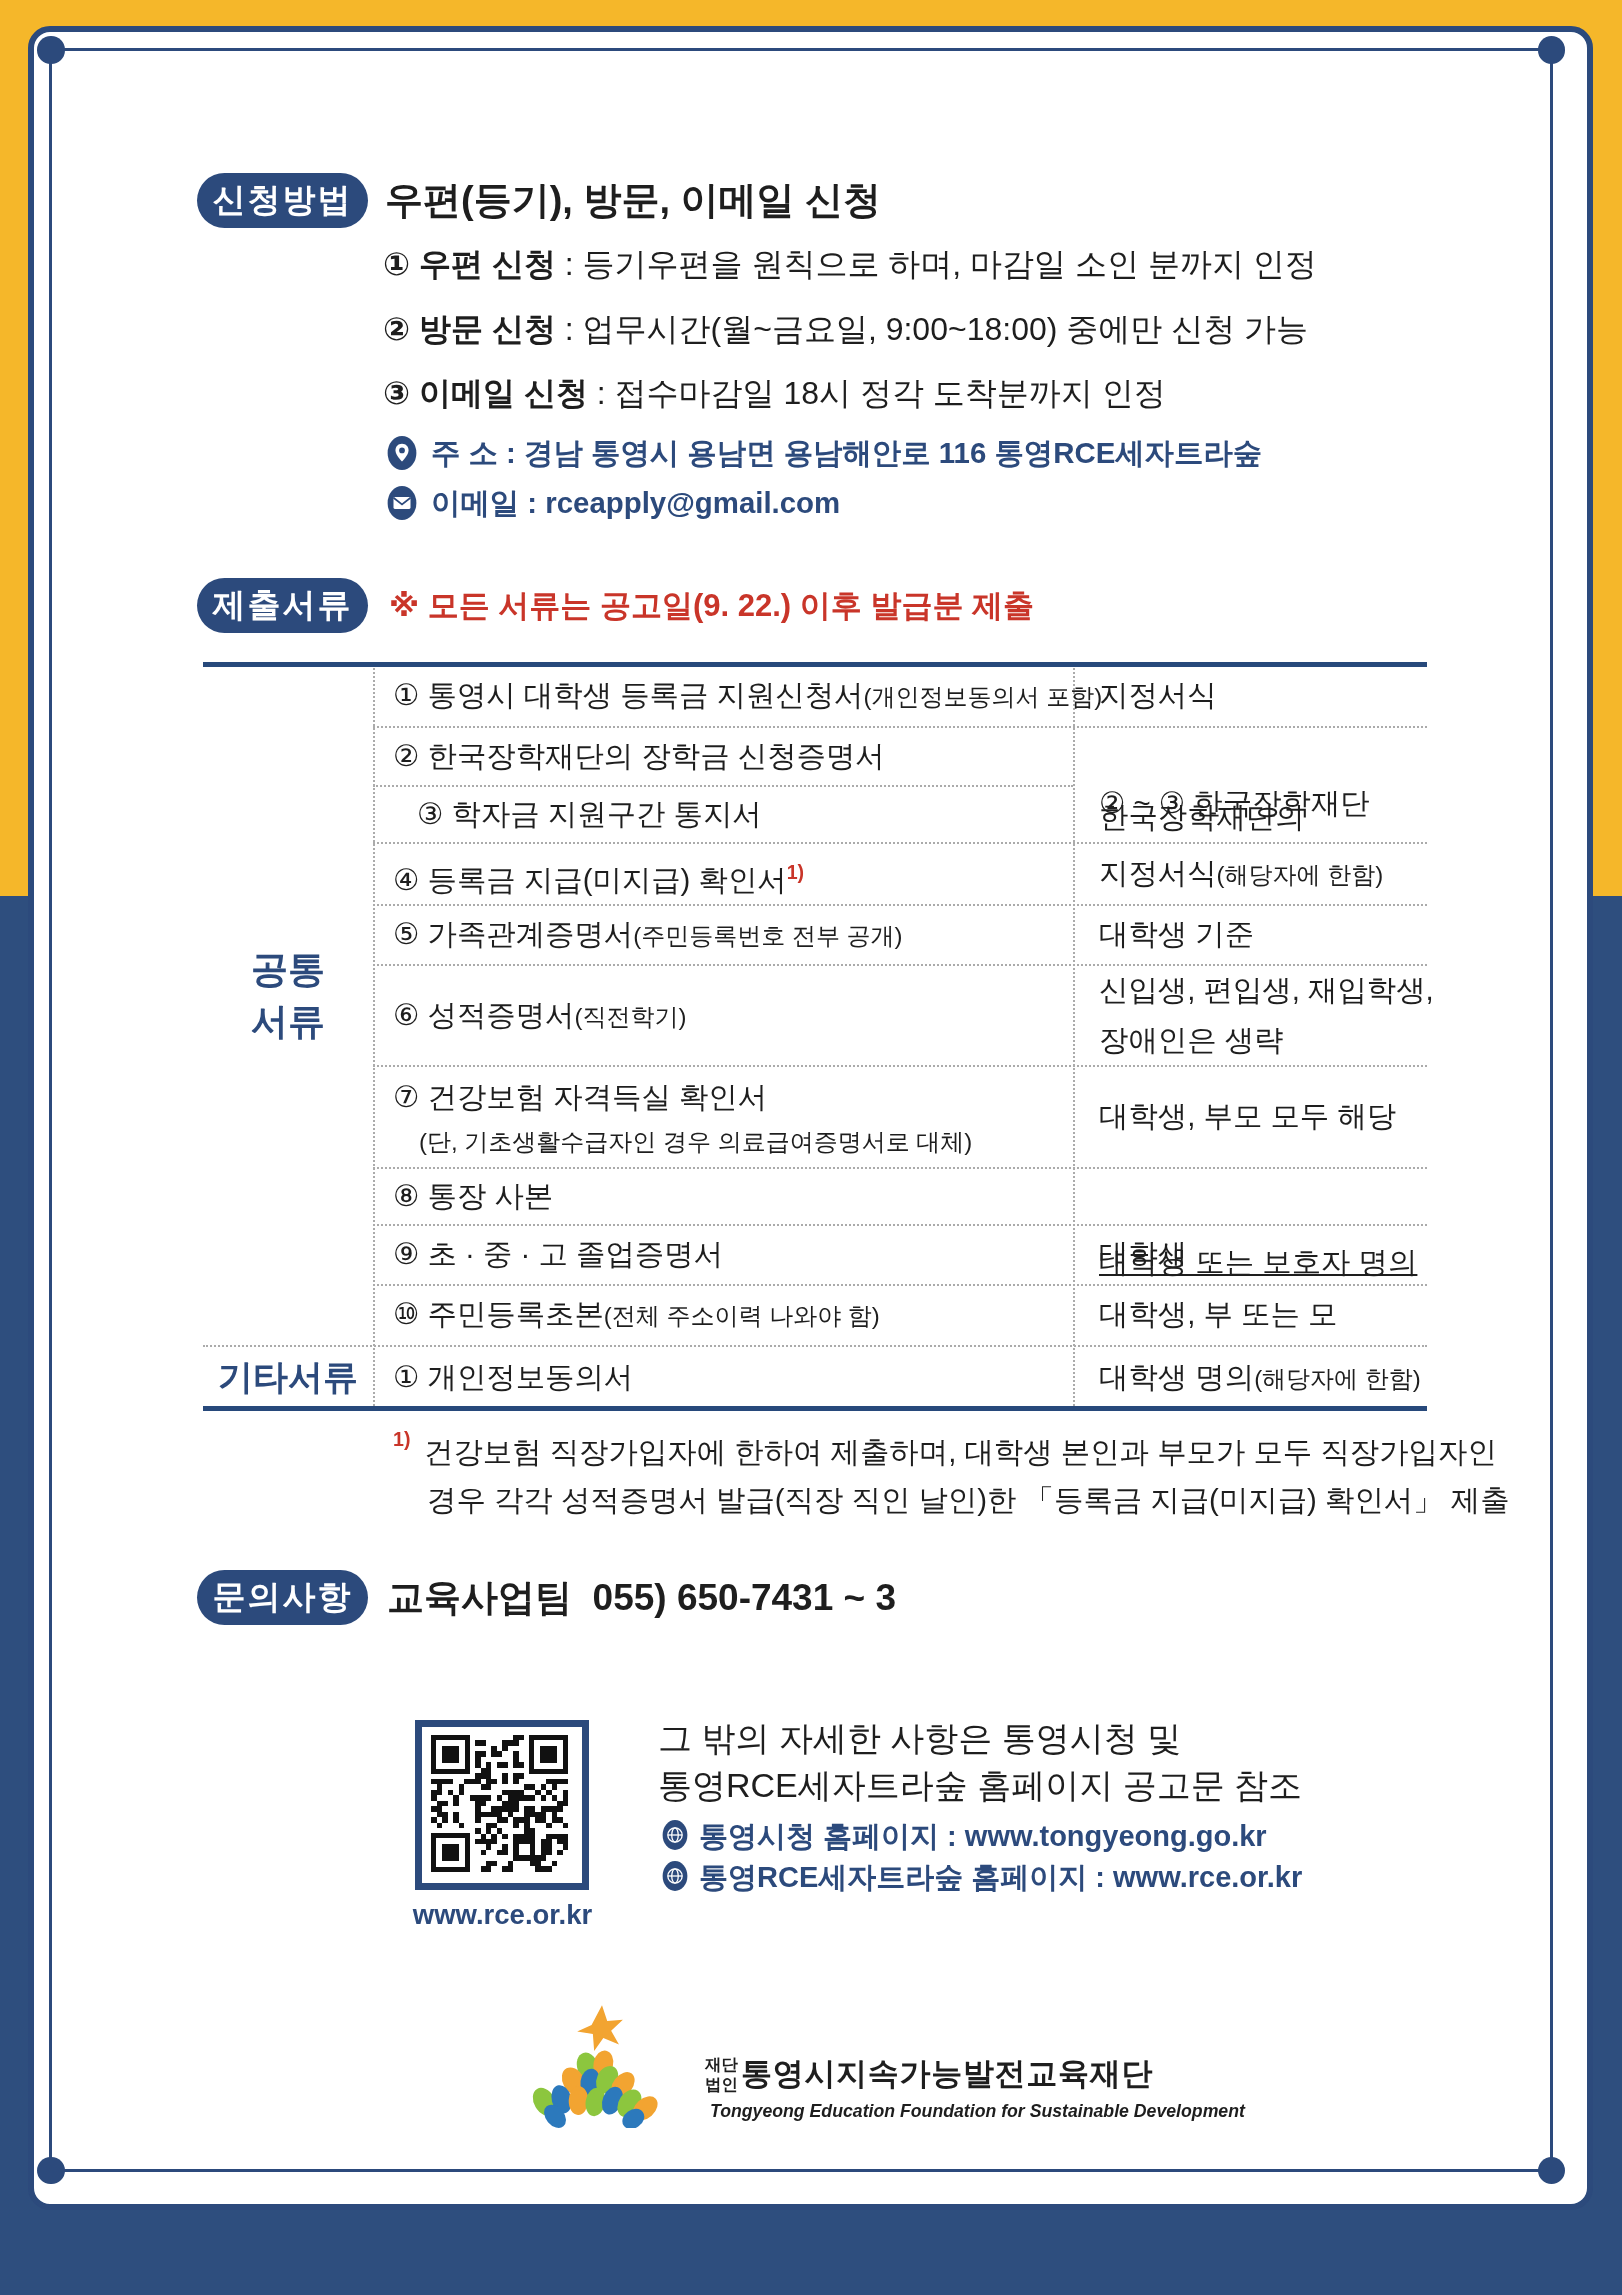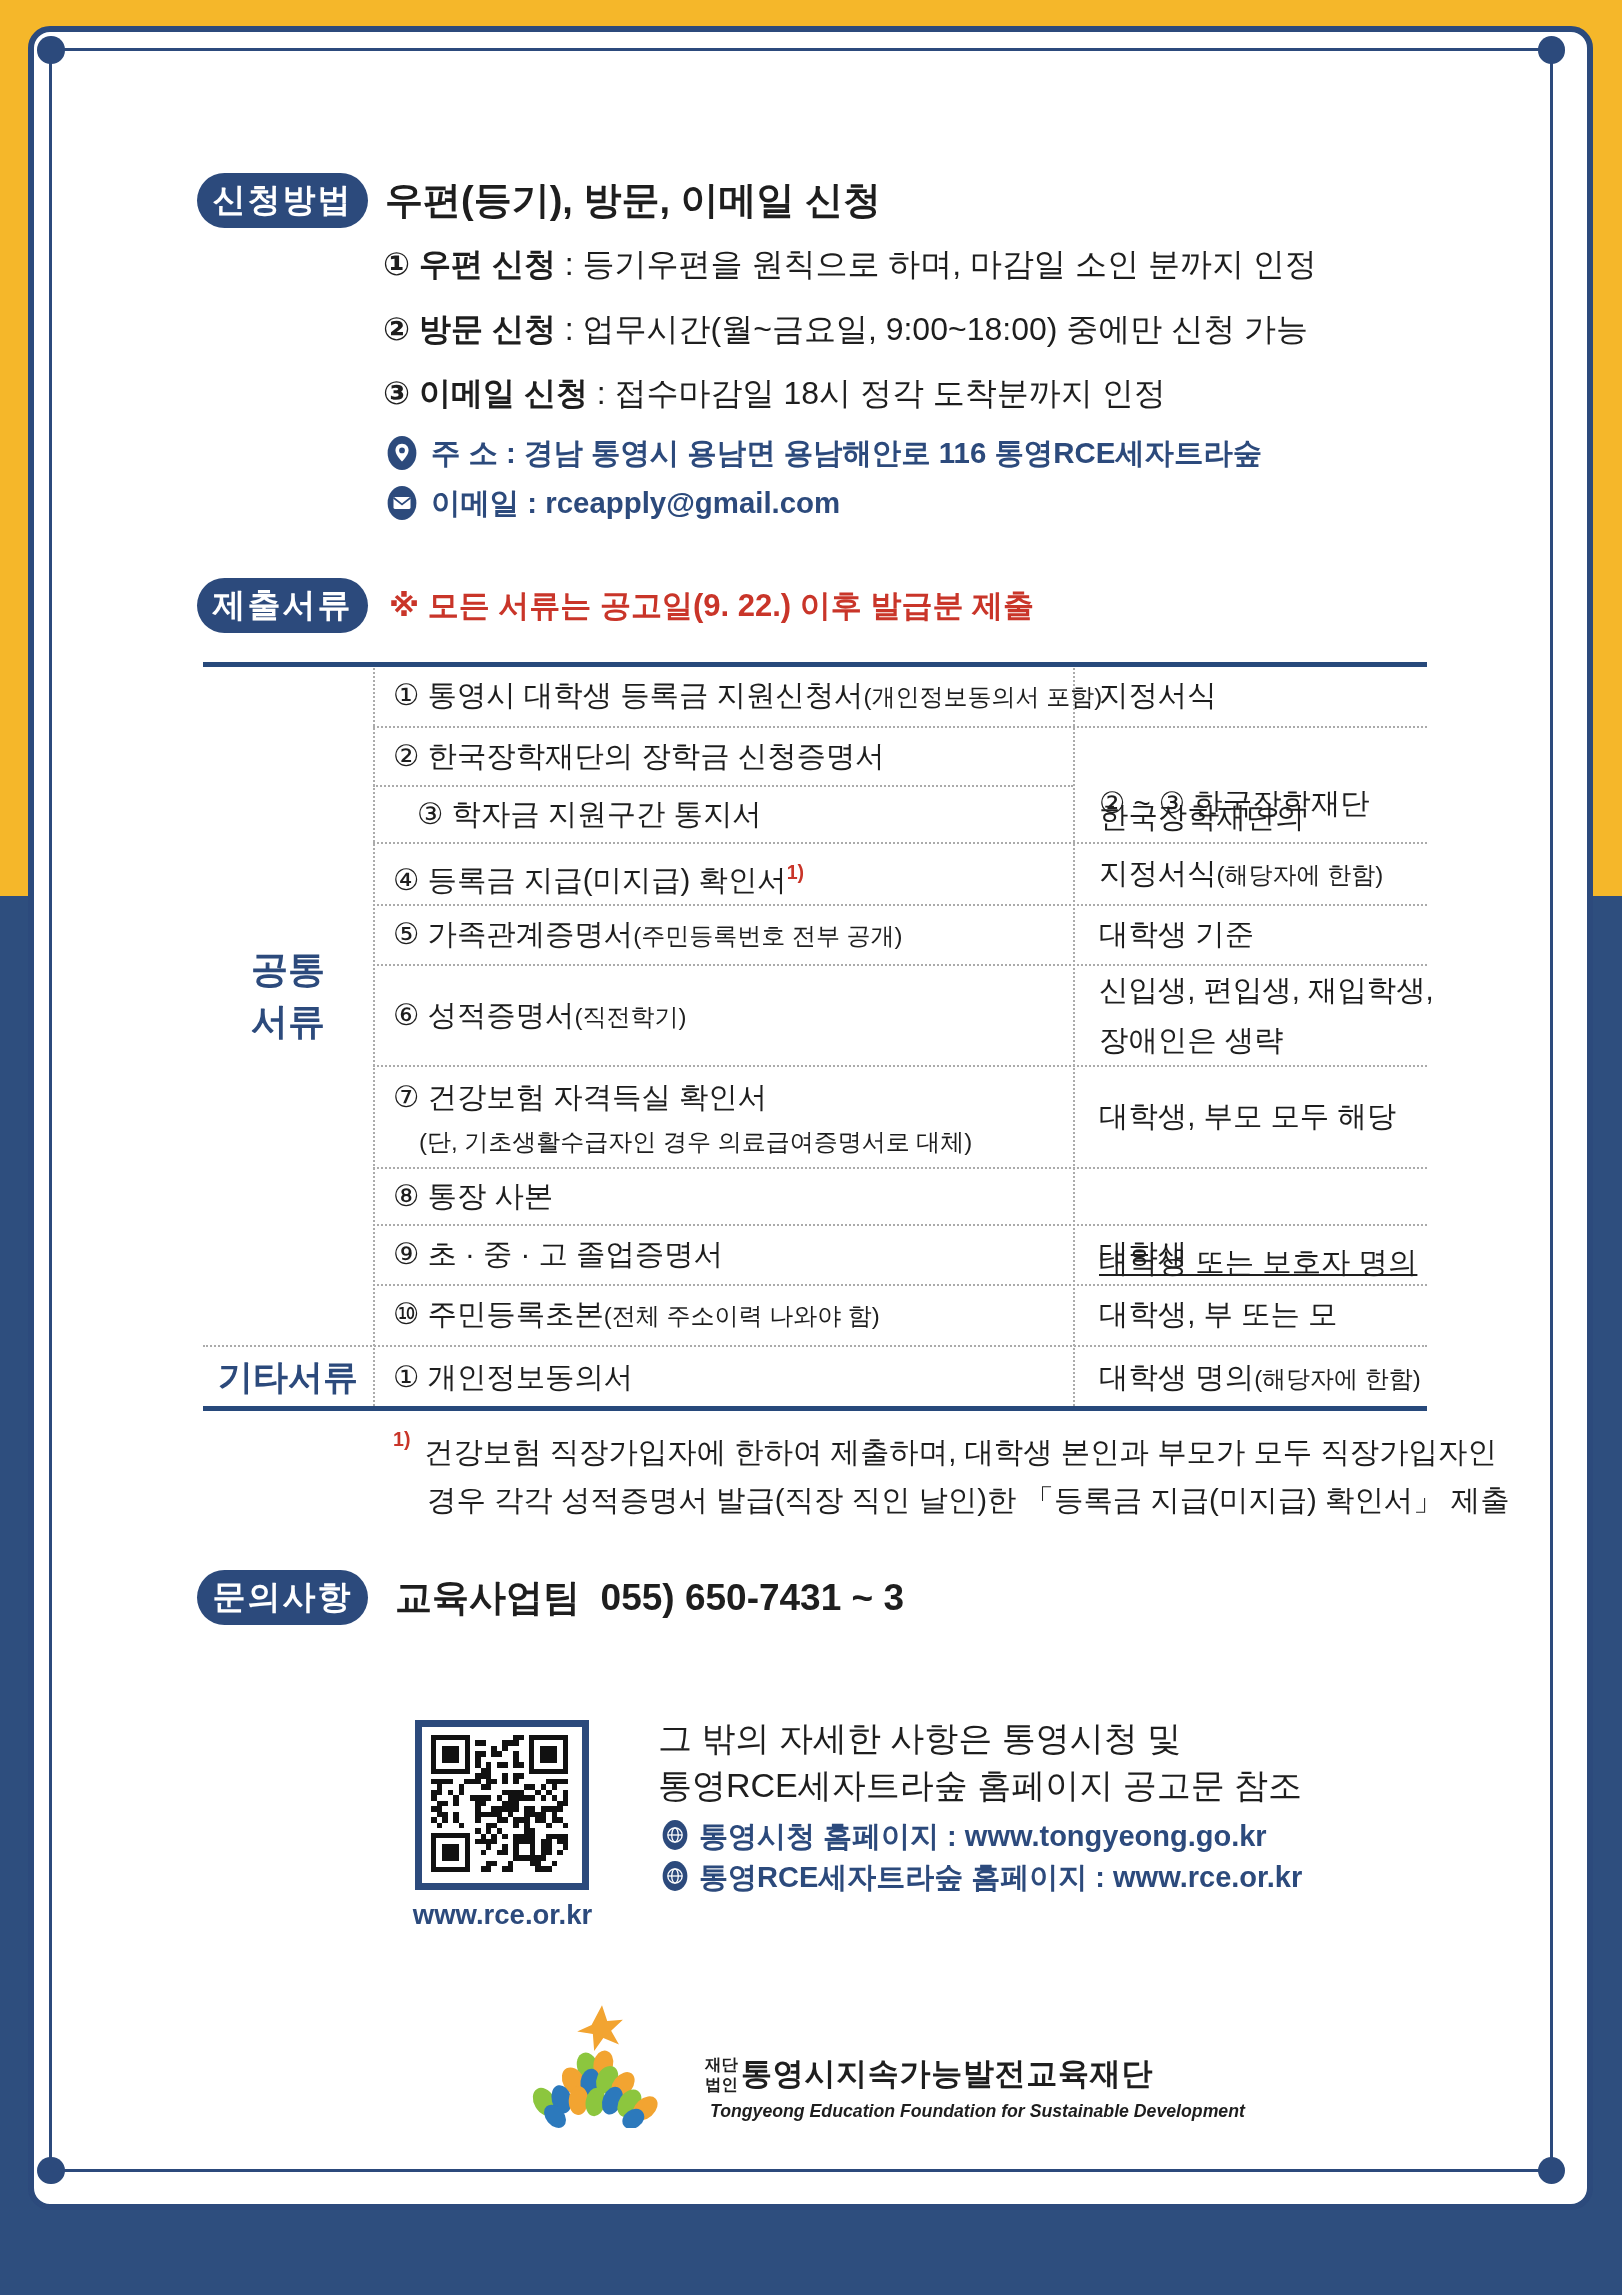--- a/index.html
+++ b/index.html
@@ -30,21 +30,21 @@
   .addr{font-size:29.4px;line-height:42px;white-space:nowrap;}
   .rednote{font-size:31px;font-weight:bold;color:#C93529;line-height:44px;white-space:nowrap;}
   .rule{background:#27497B;height:4.6px;}
   .dot-h{border-top:2px dotted #ABABAB;height:0;}
   .dot-v{border-left:2px dotted #ABABAB;width:0;}
   .cell{font-size:29.4px;color:#1E1E1E;white-space:nowrap;}
   .sm{font-size:24px;}
   .grp{font-size:37px;font-weight:bold;color:#2C4A7C;text-align:center;}
   .supred{color:#C93529;font-size:19.6px;font-weight:bold;vertical-align:super;}
   .foot{font-size:29.4px;color:#1E1E1E;line-height:43px;white-space:nowrap;}
-  .inq{font-size:37px;font-weight:bold;color:#1E1E1E;line-height:47px;white-space:nowrap;margin-left:8px;}
+  .inq{font-size:37px;font-weight:bold;color:#1E1E1E;line-height:47px;white-space:nowrap;}
   .qrframe{width:174px;height:170px;border:7.9px solid #2C4A7C;background:#FFFFFF;box-sizing:border-box;}
   .qrbox{left:9.2px;top:7.9px;width:137px;height:137px;position:absolute;}
   .qr-grid{position:absolute;left:0;top:0;width:137px;height:137px;
     display:grid;grid-template-rows:repeat(25,1fr);grid-template-columns:repeat(25,1fr);}
   .qr-grid div{background:#111;}
   .fdr{position:absolute;width:39px;height:39px;border:5.9px solid #111;box-sizing:border-box;
     display:flex;align-items:center;justify-content:center;}
   .fdr div{width:16.4px;height:16.4px;background:#111;}
   .qrcap{font-size:27.5px;font-weight:600;color:#2C4A7C;text-align:center;}
   .info{font-size:34px;color:#1E1E1E;line-height:44px;white-space:nowrap;}

